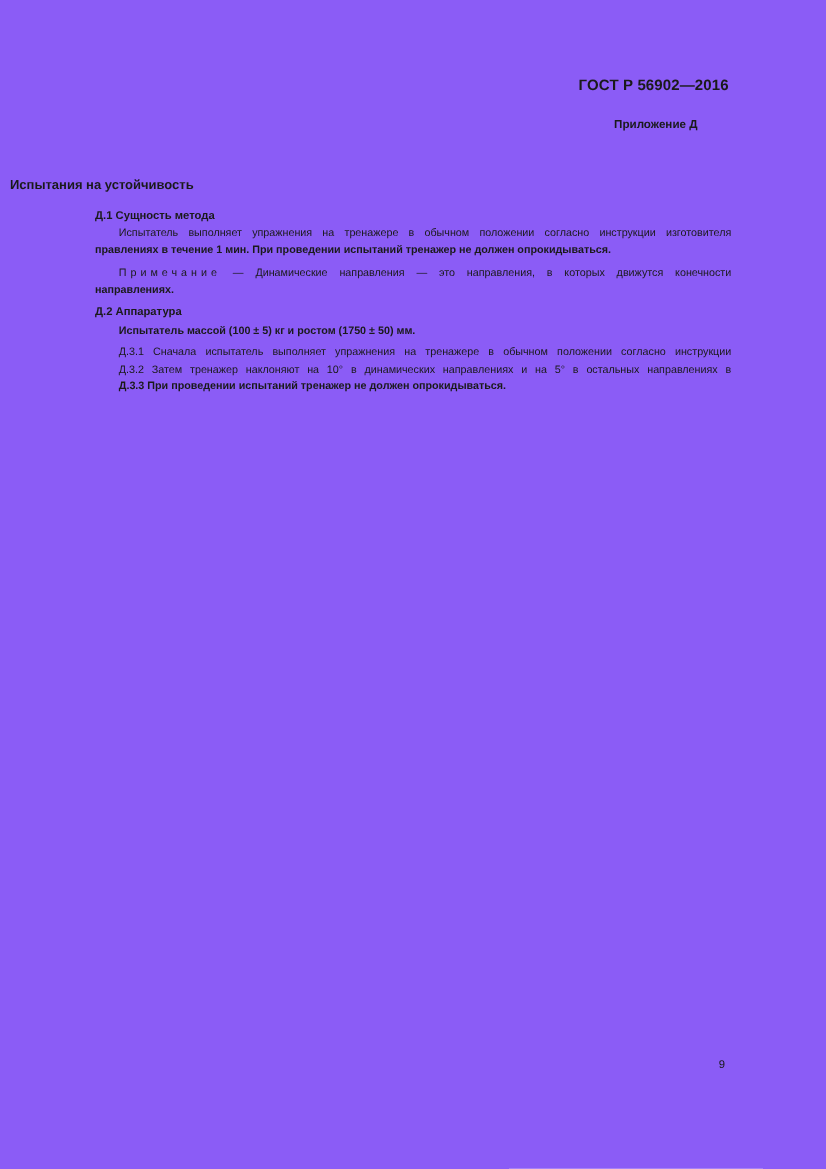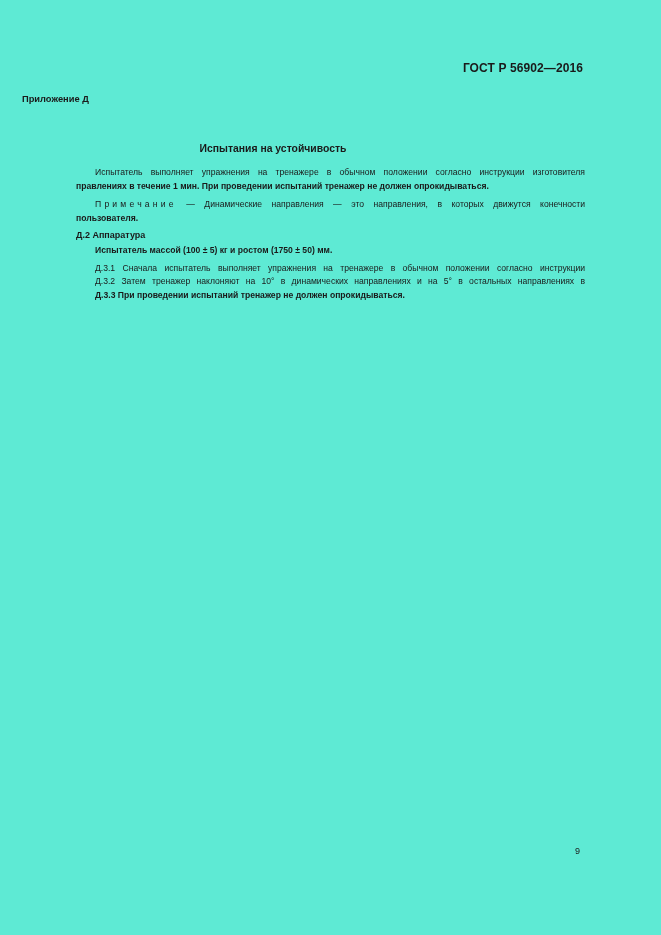--- a/index.html
+++ b/index.html
@@ -1,31 +1,31 @@
 <!DOCTYPE html>
 <html><head>
   <meta charset="utf-8">
   <style>
     html, body { margin: 0; padding: 0; background: #ffffff; }
     body {
       width: 661px; height: 935px; position: relative; overflow: hidden;
       font-family: "Liberation Sans", sans-serif; color: #1a1a1a;
     }
-    .page { position: absolute; left: 0; top: 0; width: 661px; height: 935px; background: #5eead4; }
+    .page { position: absolute; left: 0; top: 0; width: 661px; height: 935px; background: #8b5cf6; }
     .header-std {
       position: absolute; top: 61px; right: 78px;
       font-size: 12px; font-weight: bold; letter-spacing: 0.1px;
     }
     .appendix {
-      position: absolute; top: 93px; left: 0; width: 558px; text-align: left;
+      position: absolute; top: 93px; left: 0; width: 558px; text-align: right;
       font-size: 9.3px; font-weight: bold; line-height: 12px;
     }
     .appendix div { margin-left: 22px; }
     .title {
-      position: absolute; top: 143px; left: 0; width: 538px; text-align: center;
+      position: absolute; top: 143px; left: 0; width: 538px; text-align: left;
       font-size: 10.4px; font-weight: bold;
     }
     .title span { margin-left: 8px; }
     .body {
       position: absolute; top: 166px; left: 76px; width: 509px;
       font-size: 8.6px; line-height: 13.6px;
     }
     .h { font-weight: bold; font-size: 9px; padding-left: 0; margin-top: 0; }
     .line { white-space: nowrap; display: block; font-weight: bold; }
     .justline { display: block; text-align: justify; text-align-last: justify; }
@@ -43,28 +43,29 @@
   <div class="appendix">
     <div>Приложение Д</div>
   </div>
 
   <div class="title">
     <span>Испытания на устойчивость</span>
   </div>
 
   <div class="body">
 
+    <div class="h" style="margin-top:0;">Д.1 Сущность метода</div>
     <div>
       <span class="justline" style="padding-left:19px;">Испытатель выполняет упражнения на тренажере в обычном положении согласно инструкции изготовителя</span>
       <span class="line">правлениях в течение 1 мин. При проведении испытаний тренажер не должен опрокидываться.</span>
     </div>
     <div class="gap"></div>
     <div>
       <span class="justline" style="padding-left:19px; word-spacing:3px;"><span class="spaced">Примечание</span> <span>— Динамические направления — это направления, в которых движутся конечности</span></span>
-      <span class="line">пользователя.</span>
+      <span class="line">направлениях.</span>
     </div>
 
     <div class="gap" style="height:4px;"></div>
     <div class="h">Д.2 Аппаратура</div>
     <div class="gap" style="height:1px;"></div>
     <span class="line" style="padding-left:19px;">Испытатель массой (100 ± 5) кг и ростом (1750 ± 50) мм.</span>
 
     <div class="gap" style="height:4px;"></div>
     <div>
       <span class="justline" style="padding-left:19px;">Д.3.1 Сначала испытатель выполняет упражнения на тренажере в обычном положении согласно инструкции</span>

